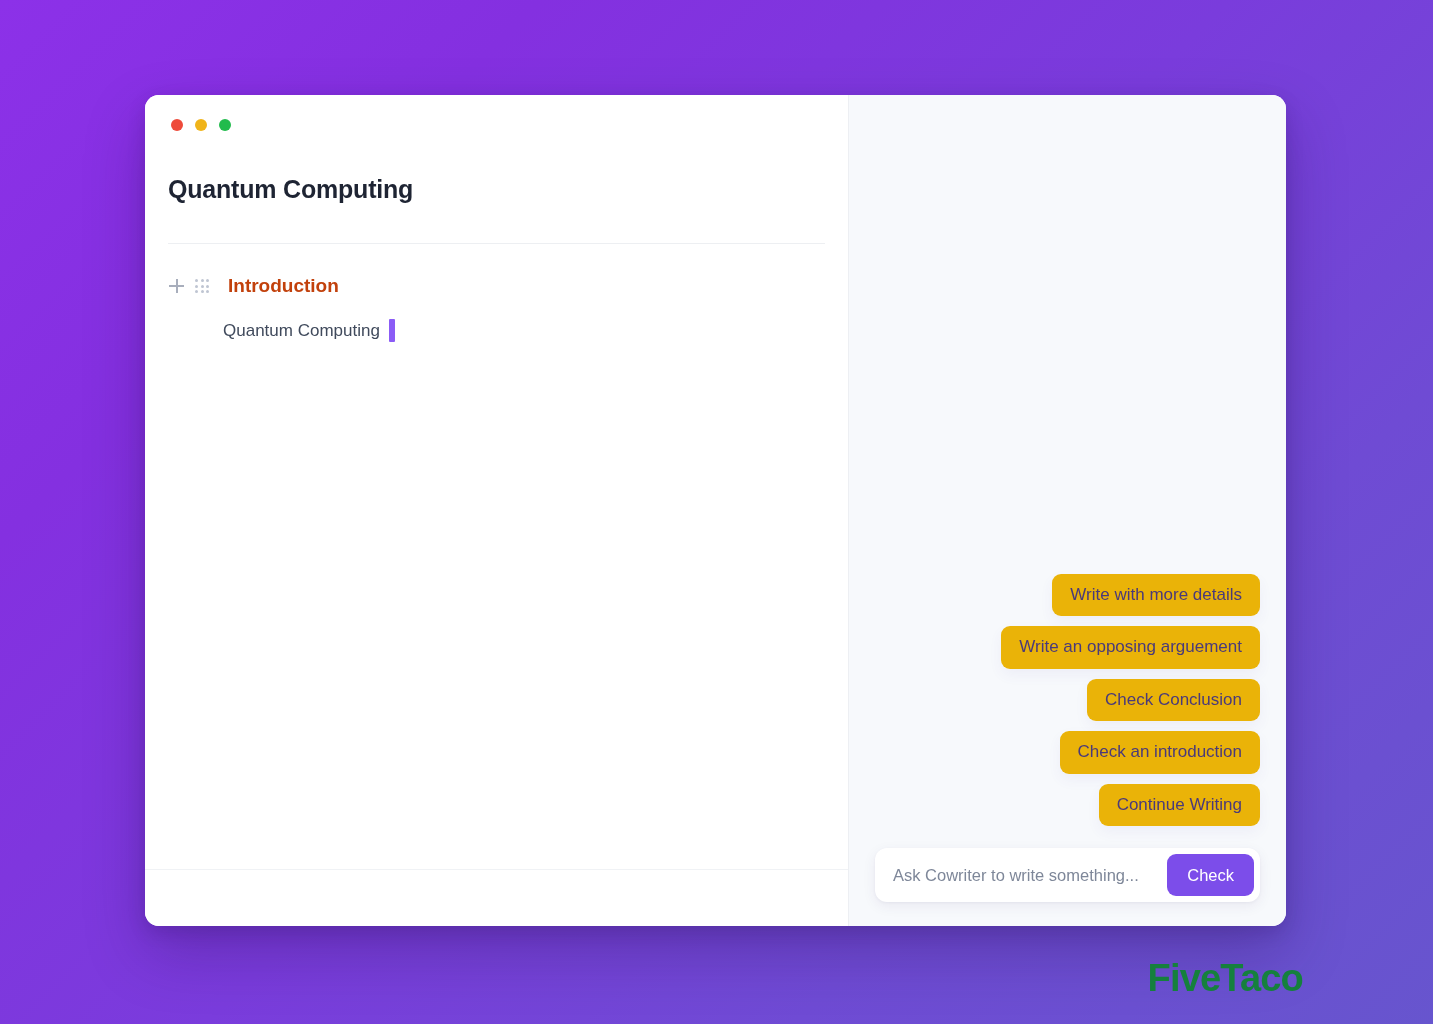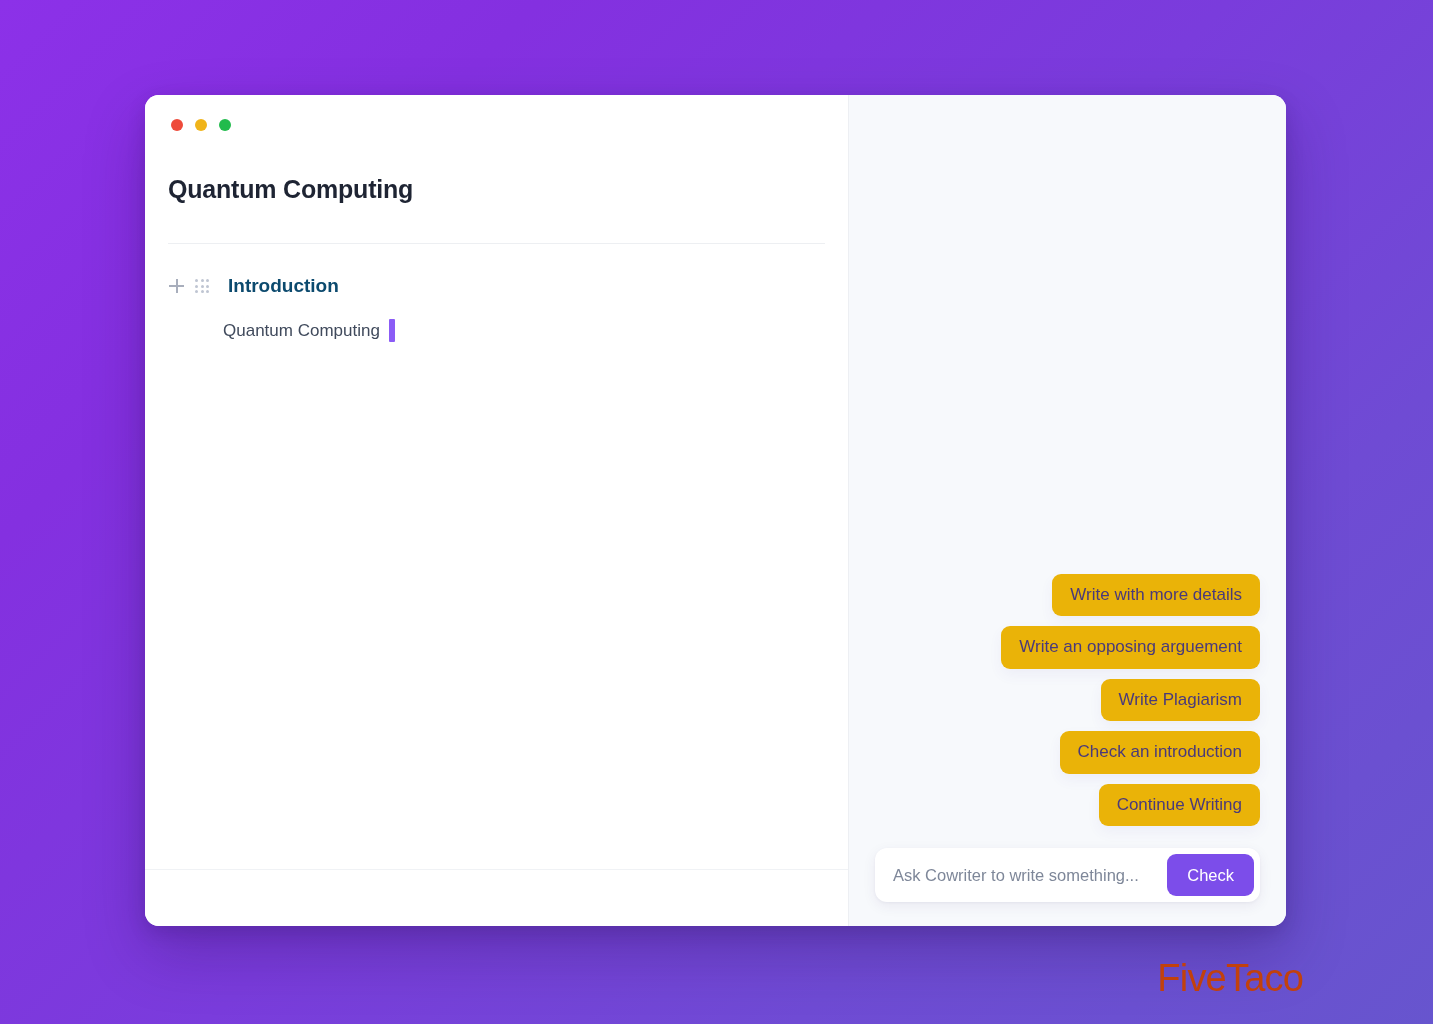--- a/index.html
+++ b/index.html
@@ -107,21 +107,21 @@
     justify-content: center;
     cursor: grab;
     flex: 0 0 16px;
   }
   #drag-handle-icon i { background: #BFC5D2; border-radius: 50%; display: block; }
 
   #heading-introduction {
     margin-left: 18px;
     font-size: 19px;
     font-weight: bold;
-    color: #0c4a6e;
+    color: #c2410c;
   }
 
   #paragraph-row {
     position: absolute;
     left: 78px;
     top: 224px;
     display: flex;
     align-items: center;
     font-size: 17px;
     color: #404a5c;
@@ -262,23 +262,23 @@
     padding: 0 20px;
     cursor: pointer;
     font-family: inherit;
   }
 
   
   #brand-logo {
     position: absolute;
     right: 130px;
     top: 957px;
-    color: #c2410c;
+    color: #15803d;
     font-size: 38px;
-    font-weight: normal;
+    font-weight: bold;
     letter-spacing: -0.8px;
   }
 </style>
 </head>
 <body>
 
 <div id="app-window">
 
   <section id="editor-panel">
 
@@ -315,21 +315,21 @@
 
     <div id="footer-divider"></div>
 
   </section>
 
   <section id="assistant-panel">
 
     <div id="suggestion-list">
       <button class="suggestion-chip">Write with more details</button>
       <button class="suggestion-chip">Write an opposing arguement</button>
-      <button class="suggestion-chip">Write Plagiarism</button>
+      <button class="suggestion-chip">Check Conclusion</button>
       <button class="suggestion-chip">Check an introduction</button>
       <button class="suggestion-chip">Continue Writing</button>
     </div>
 
     <div id="composer">
       <input id="composer-input" type="text" placeholder="Ask Cowriter to write something..." style="">
       <button id="write-button">Check</button>
     </div>
   </section>
 </div>

